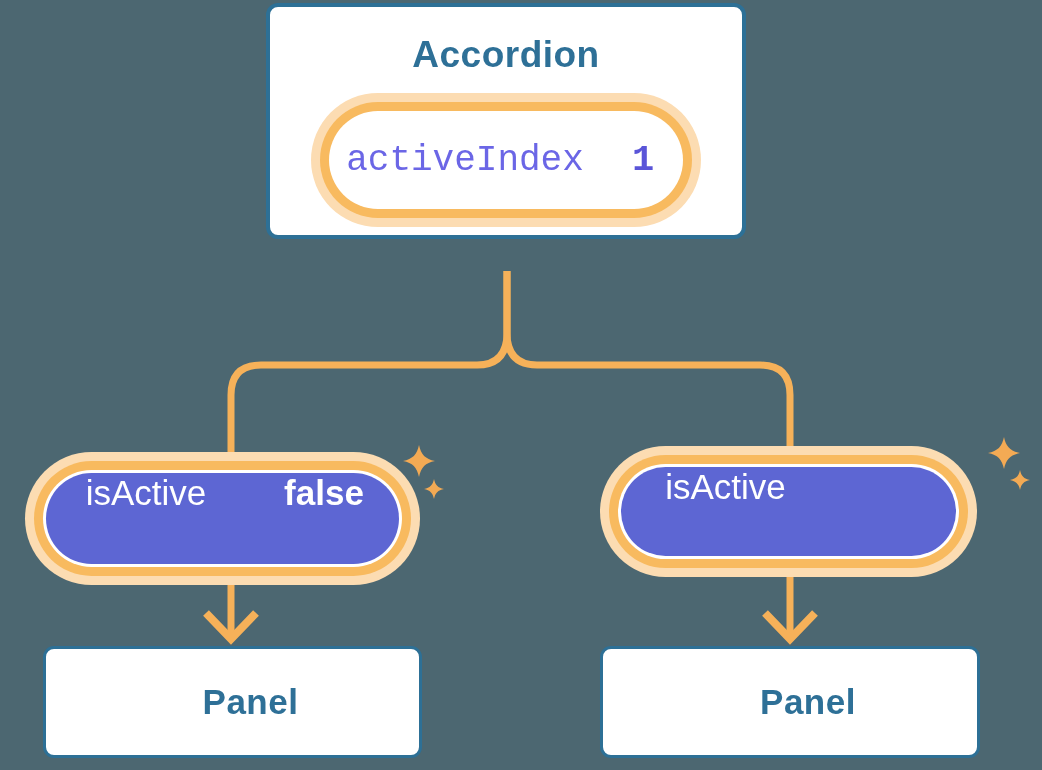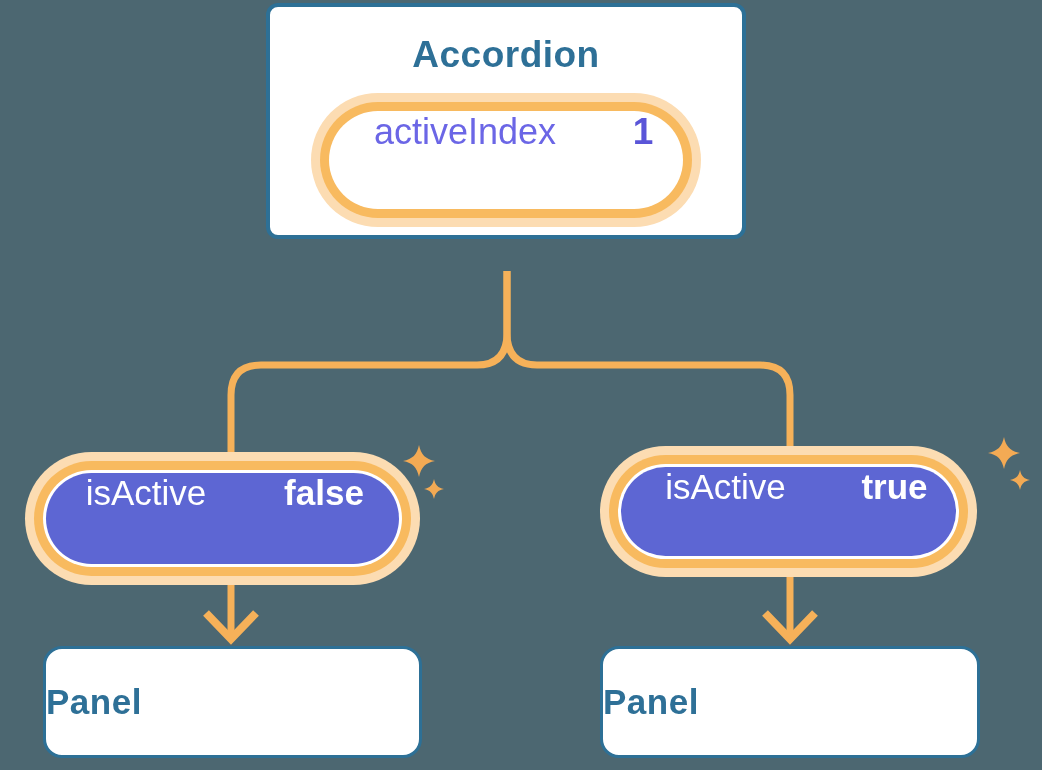--- a/index.html
+++ b/index.html
@@ -35,21 +35,21 @@
     letter-spacing:.5px;
   }
   .state-pill{
     margin-top:17px;width:390px;height:134px;border-radius:999px;
     background:var(--ring-cream);padding:9px;display:flex;
   }
   .state-pill-mid{
     flex:1;border-radius:999px;background:var(--ring-orange);padding:9px;display:flex;
   }
   .state-pill-inner{
-    flex:1;border-radius:999px;background:#ffffff;display:flex;align-items:flex-start;overflow:hidden;
+    flex:1;border-radius:999px;background:#ffffff;display:flex;align-items:center;overflow:hidden;font-family:Liberation Mono, monospace;
   }
   .state-name{
     flex:1;display:flex;align-items:center;justify-content:center;
     font-size:36px;color:var(--state-name-purple);
   }
   .state-divider{width:2px;background:var(--ring-orange);}
   .state-value{
     width:80px;display:flex;align-items:center;justify-content:center;
     font-size:37px;font-weight:700;color:var(--state-value-purple);
   }
@@ -72,22 +72,22 @@
   .prop-pill.left .prop-name{width:200px;}
   .prop-pill.right .prop-name{width:209px;}
   .prop-divider{width:3px;background:#ffffff;}
   .prop-value{
     flex:1;display:flex;align-items:center;justify-content:center;
     font-size:35px;font-weight:700;
   }
 
   .panel{
     position:absolute;z-index:2;background:#ffffff;
-    border:3.5px solid var(--card-border-blue);border-radius:19px;
-    display:flex;align-items:center;justify-content:flex-start;
+    border:3.5px solid var(--card-border-blue);border-radius:11px;
+    display:flex;align-items:center;justify-content:center;padding-left:36px;
   }
   .panel.left{left:43px;top:646px;width:379px;height:112px;}
   .panel.right{left:600px;top:646px;width:380px;height:112px;}
   .panel-title{font-size:35px;font-weight:600;color:var(--heading-blue);letter-spacing:.5px;}
 </style>
 </head>
 <body>
 
 <div class="canvas">
 
@@ -133,21 +133,20 @@
       </div>
     </div>
   </div>
 
   <div class="prop-pill right">
     <div class="prop-mid">
       <div class="prop-white">
         <div class="prop-inner">
           <div class="prop-name">isActive</div>
           <div class="prop-divider"></div>
-          <div class="prop-value">true</div>
         </div>
       </div>
     </div>
   </div>
 
   <div class="panel left">
     <div class="panel-title">Panel</div>
   </div>
   <div class="panel right">
     <div class="panel-title">Panel</div>

